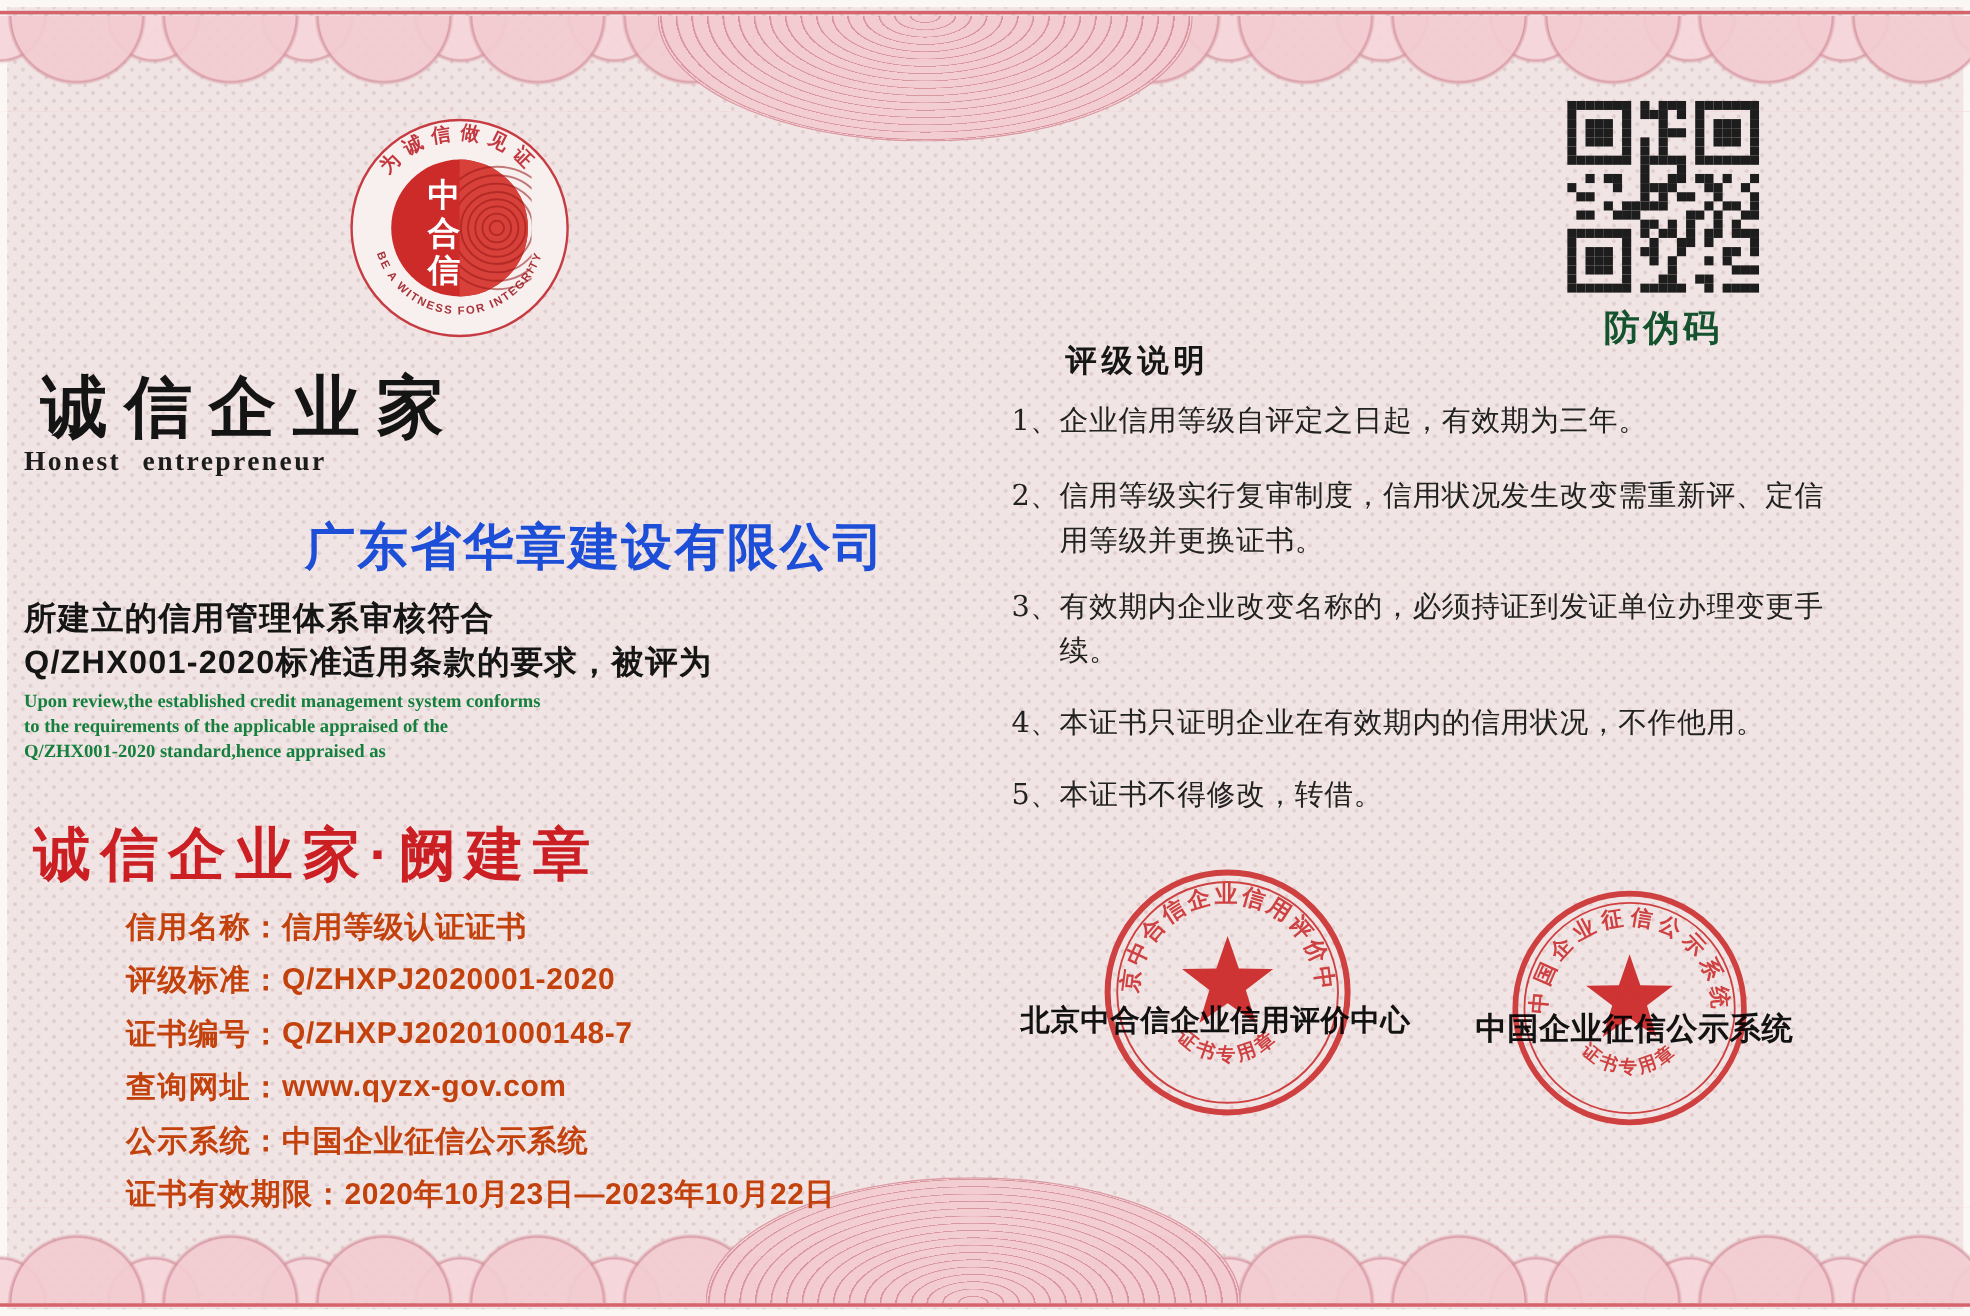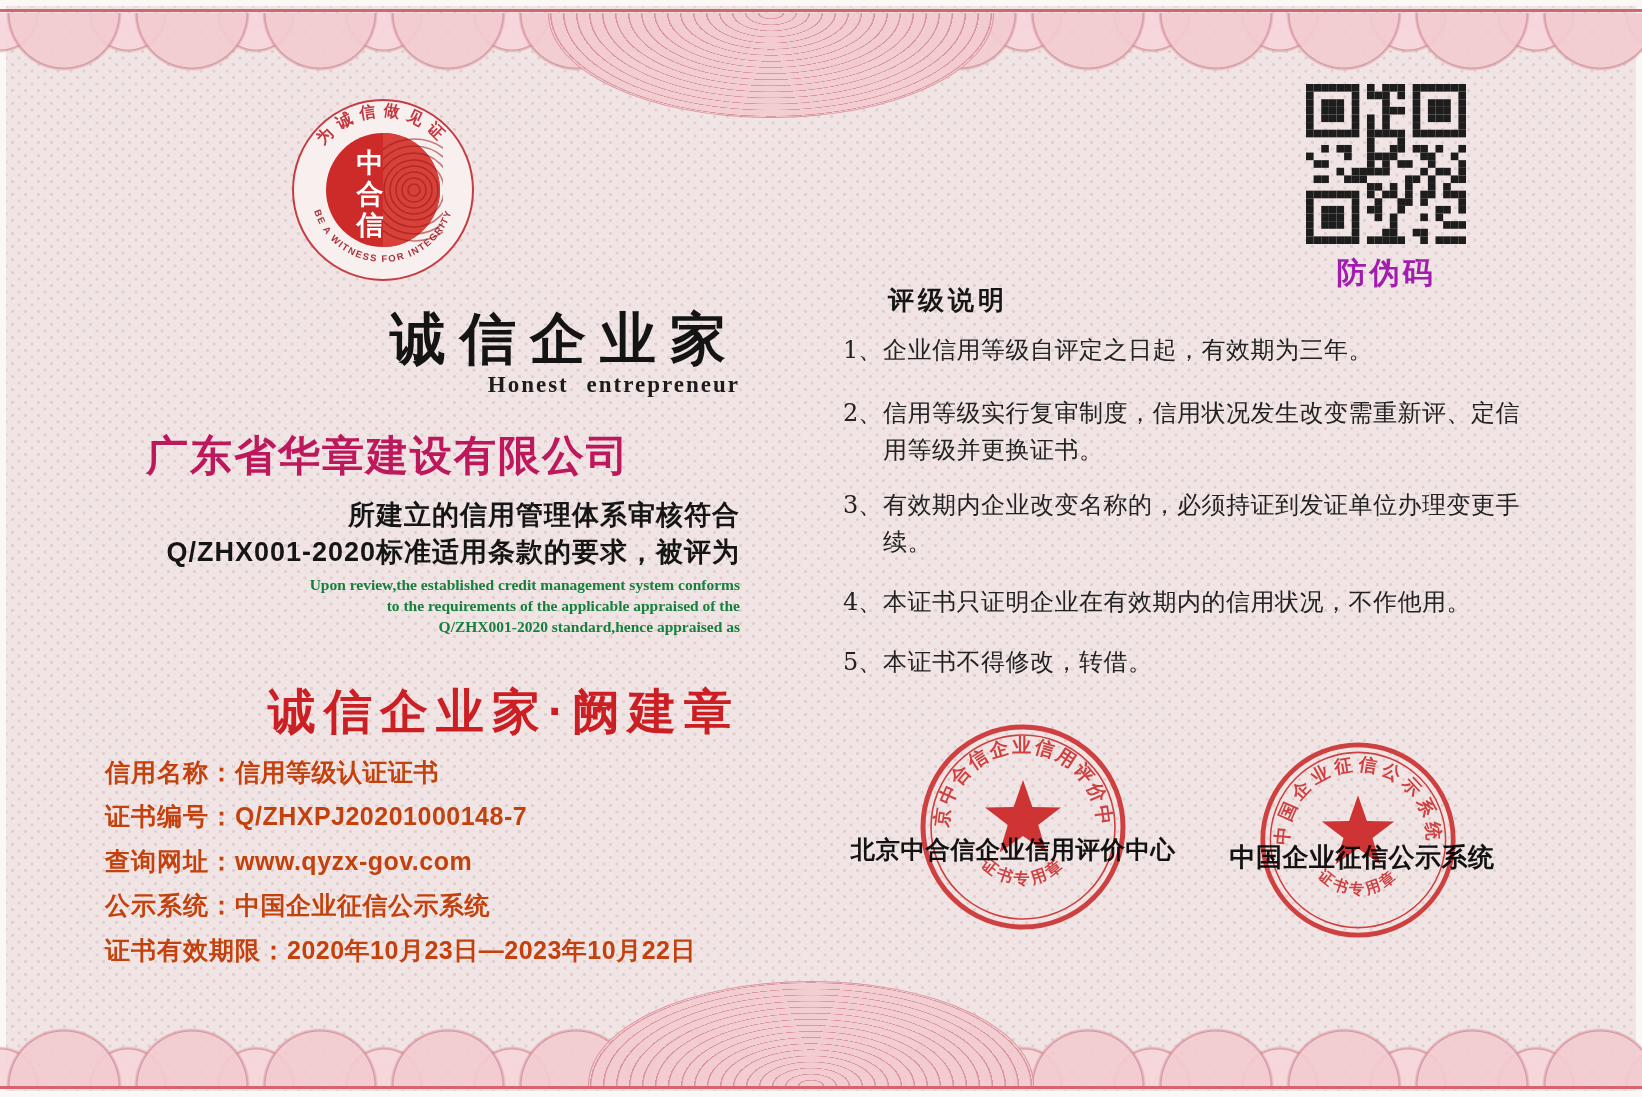--- a/index.html
+++ b/index.html
@@ -22,40 +22,40 @@
       radial-gradient(55px 55px at 50% 100%, rgba(246,214,218,.92) 36px, rgba(213,147,157,.9) 37px, rgba(213,147,157,0) 40px);
     background-size:128px 80px,128px 80px;background-position:0 100%,64px 100%;}
   .fan-top{position:absolute;top:13px;left:548px;width:444px;height:104px;
     border-radius:0 0 222px 222px / 0 0 104px 104px;border:1px solid #d8939d;border-top:none;
     background:repeating-radial-gradient(ellipse 222px 104px at 50% 0,#f3ccd1 0 11px,#d8939d 12px 13px);opacity:.95;}
   .fan-bottom{position:absolute;bottom:11px;left:588px;width:444px;height:104px;
     border-radius:222px 222px 0 0 / 104px 104px 0 0;border:1px solid #d8939d;border-bottom:none;
     background:repeating-radial-gradient(ellipse 222px 104px at 50% 100%,#f3ccd1 0 11px,#d8939d 12px 13px);opacity:.95;}
 
   .abs{position:absolute;}
-  .left-col-center{left:20px;width:720px;text-align:right;}
+  .left-col-center{left:20px;width:720px;text-align:left;}
 
   .badge{left:288px;top:95px;width:190px;height:190px;}
 
   .main-title{top:302px;font-size:56px;font-weight:bold;letter-spacing:14px;color:#141414;text-indent:14px;}
   .sub-title{top:372px;font-size:23px;font-weight:bold;letter-spacing:2px;word-spacing:10px;color:#1c1c1c;
     font-family:"Liberation Serif",serif;}
-  .company{left:38px;top:428px;width:700px;font-size:42px;font-weight:bold;letter-spacing:2px;color:#be185d;text-align:center;}
+  .company{left:38px;top:428px;width:700px;font-size:42px;font-weight:bold;letter-spacing:2px;color:#1d4ed8;text-align:right;}
   .stmt1{top:497px;font-size:27px;font-weight:bold;color:#151515;letter-spacing:1px;}
   .stmt2{top:534px;font-size:27px;font-weight:bold;color:#151515;letter-spacing:1px;}
   .stmt-en{top:574px;font-size:15.5px;line-height:21px;color:#15803d;font-family:"Liberation Serif",serif;font-weight:bold;}
   .award{top:680px;font-size:48px;font-weight:bold;letter-spacing:8px;color:#cb1f23;text-indent:8px;}
 
   .details{left:105px;top:750px;}
   .detail-row{display:flex;height:44.5px;align-items:center;font-size:25px;color:#c2410c;}
   .detail-label{font-weight:bold;letter-spacing:1px;white-space:pre;}
   .detail-value{font-weight:bold;letter-spacing:.5px;white-space:pre;}
 
   .qr-wrap{left:1306px;top:84px;width:160px;height:160px;}
-  .qr-label{left:1286px;top:253px;width:200px;text-align:center;font-size:30px;letter-spacing:3px;color:#a21caf;font-weight:bold;}
+  .qr-label{left:1286px;top:253px;width:200px;text-align:center;font-size:30px;letter-spacing:3px;color:#14532d;font-weight:bold;}
 
   .notes-heading{left:888px;top:283px;font-size:26px;font-weight:bold;letter-spacing:4px;color:#161616;
     font-family:"DejaVu Serif",serif;}
   .notes{left:843px;top:332px;width:720px;font-family:"DejaVu Serif",serif;}
   .note{display:flex;}
   .note-no{width:40px;flex:none;font-size:24px;line-height:37px;color:#222;}
   .note-text{width:640px;font-size:24px;line-height:37px;color:#222;letter-spacing:.5px;}
   .n1{margin-bottom:26px;} .n2{margin-bottom:18px;} .n3{margin-bottom:23px;} .n4{margin-bottom:23px;}
 
   .seal{opacity:.93;}
@@ -123,20 +123,24 @@
     <div>Upon review,the established credit management system conforms</div>
     <div>to the requirements of the applicable appraised of the</div>
     <div>Q/ZHX001-2020 standard,hence appraised as</div>
   </div>
   <div class="abs left-col-center award">诚信企业家·阙建章</div>
 
   <div class="abs details">
     <div class="detail-row">
       <span class="detail-label">信用名称：</span>
       <span class="detail-value">信用等级认证证书</span>
+    </div>
+    <div class="detail-row">
+      <span class="detail-label">评级标准：</span>
+      <span class="detail-value">Q/ZHXPJ2020001-2020</span>
     </div>
     <div class="detail-row">
       <span class="detail-label">证书编号：</span>
       <span class="detail-value">Q/ZHXPJ20201000148-7</span>
     </div>
     <div class="detail-row">
       <span class="detail-label">查询网址：</span>
       <span class="detail-value">www.qyzx-gov.com</span>
     </div>
     <div class="detail-row">

